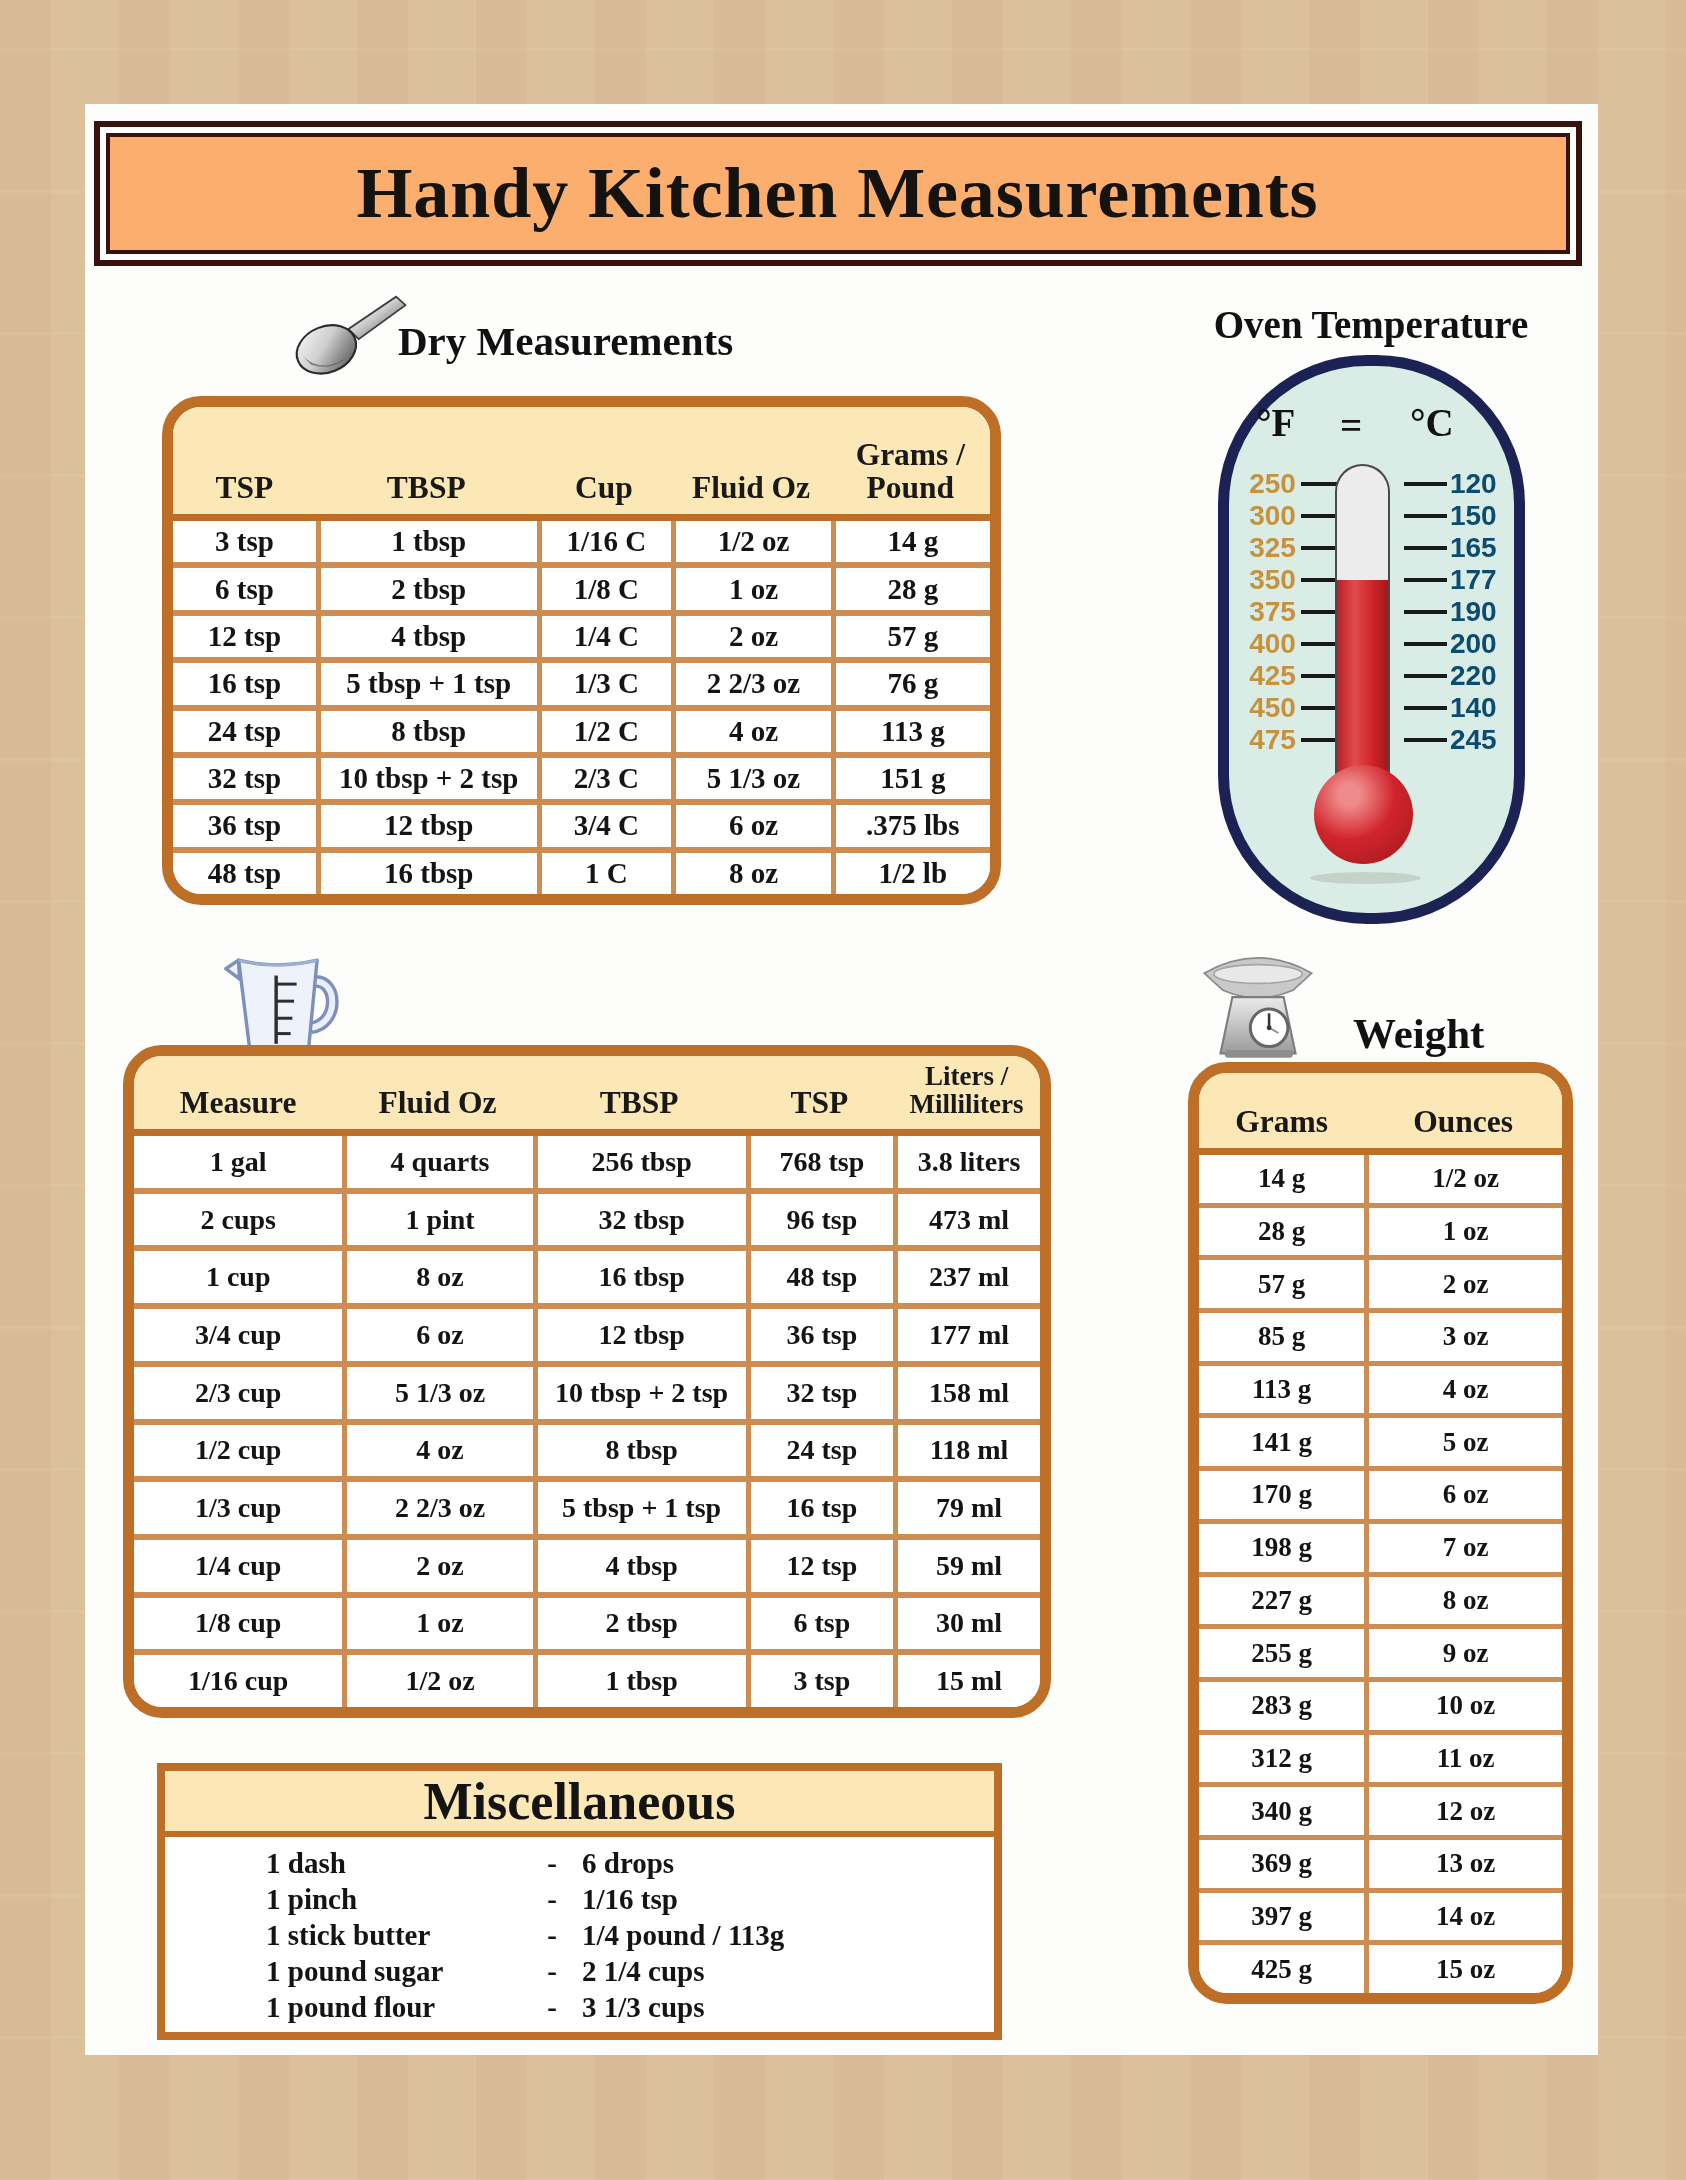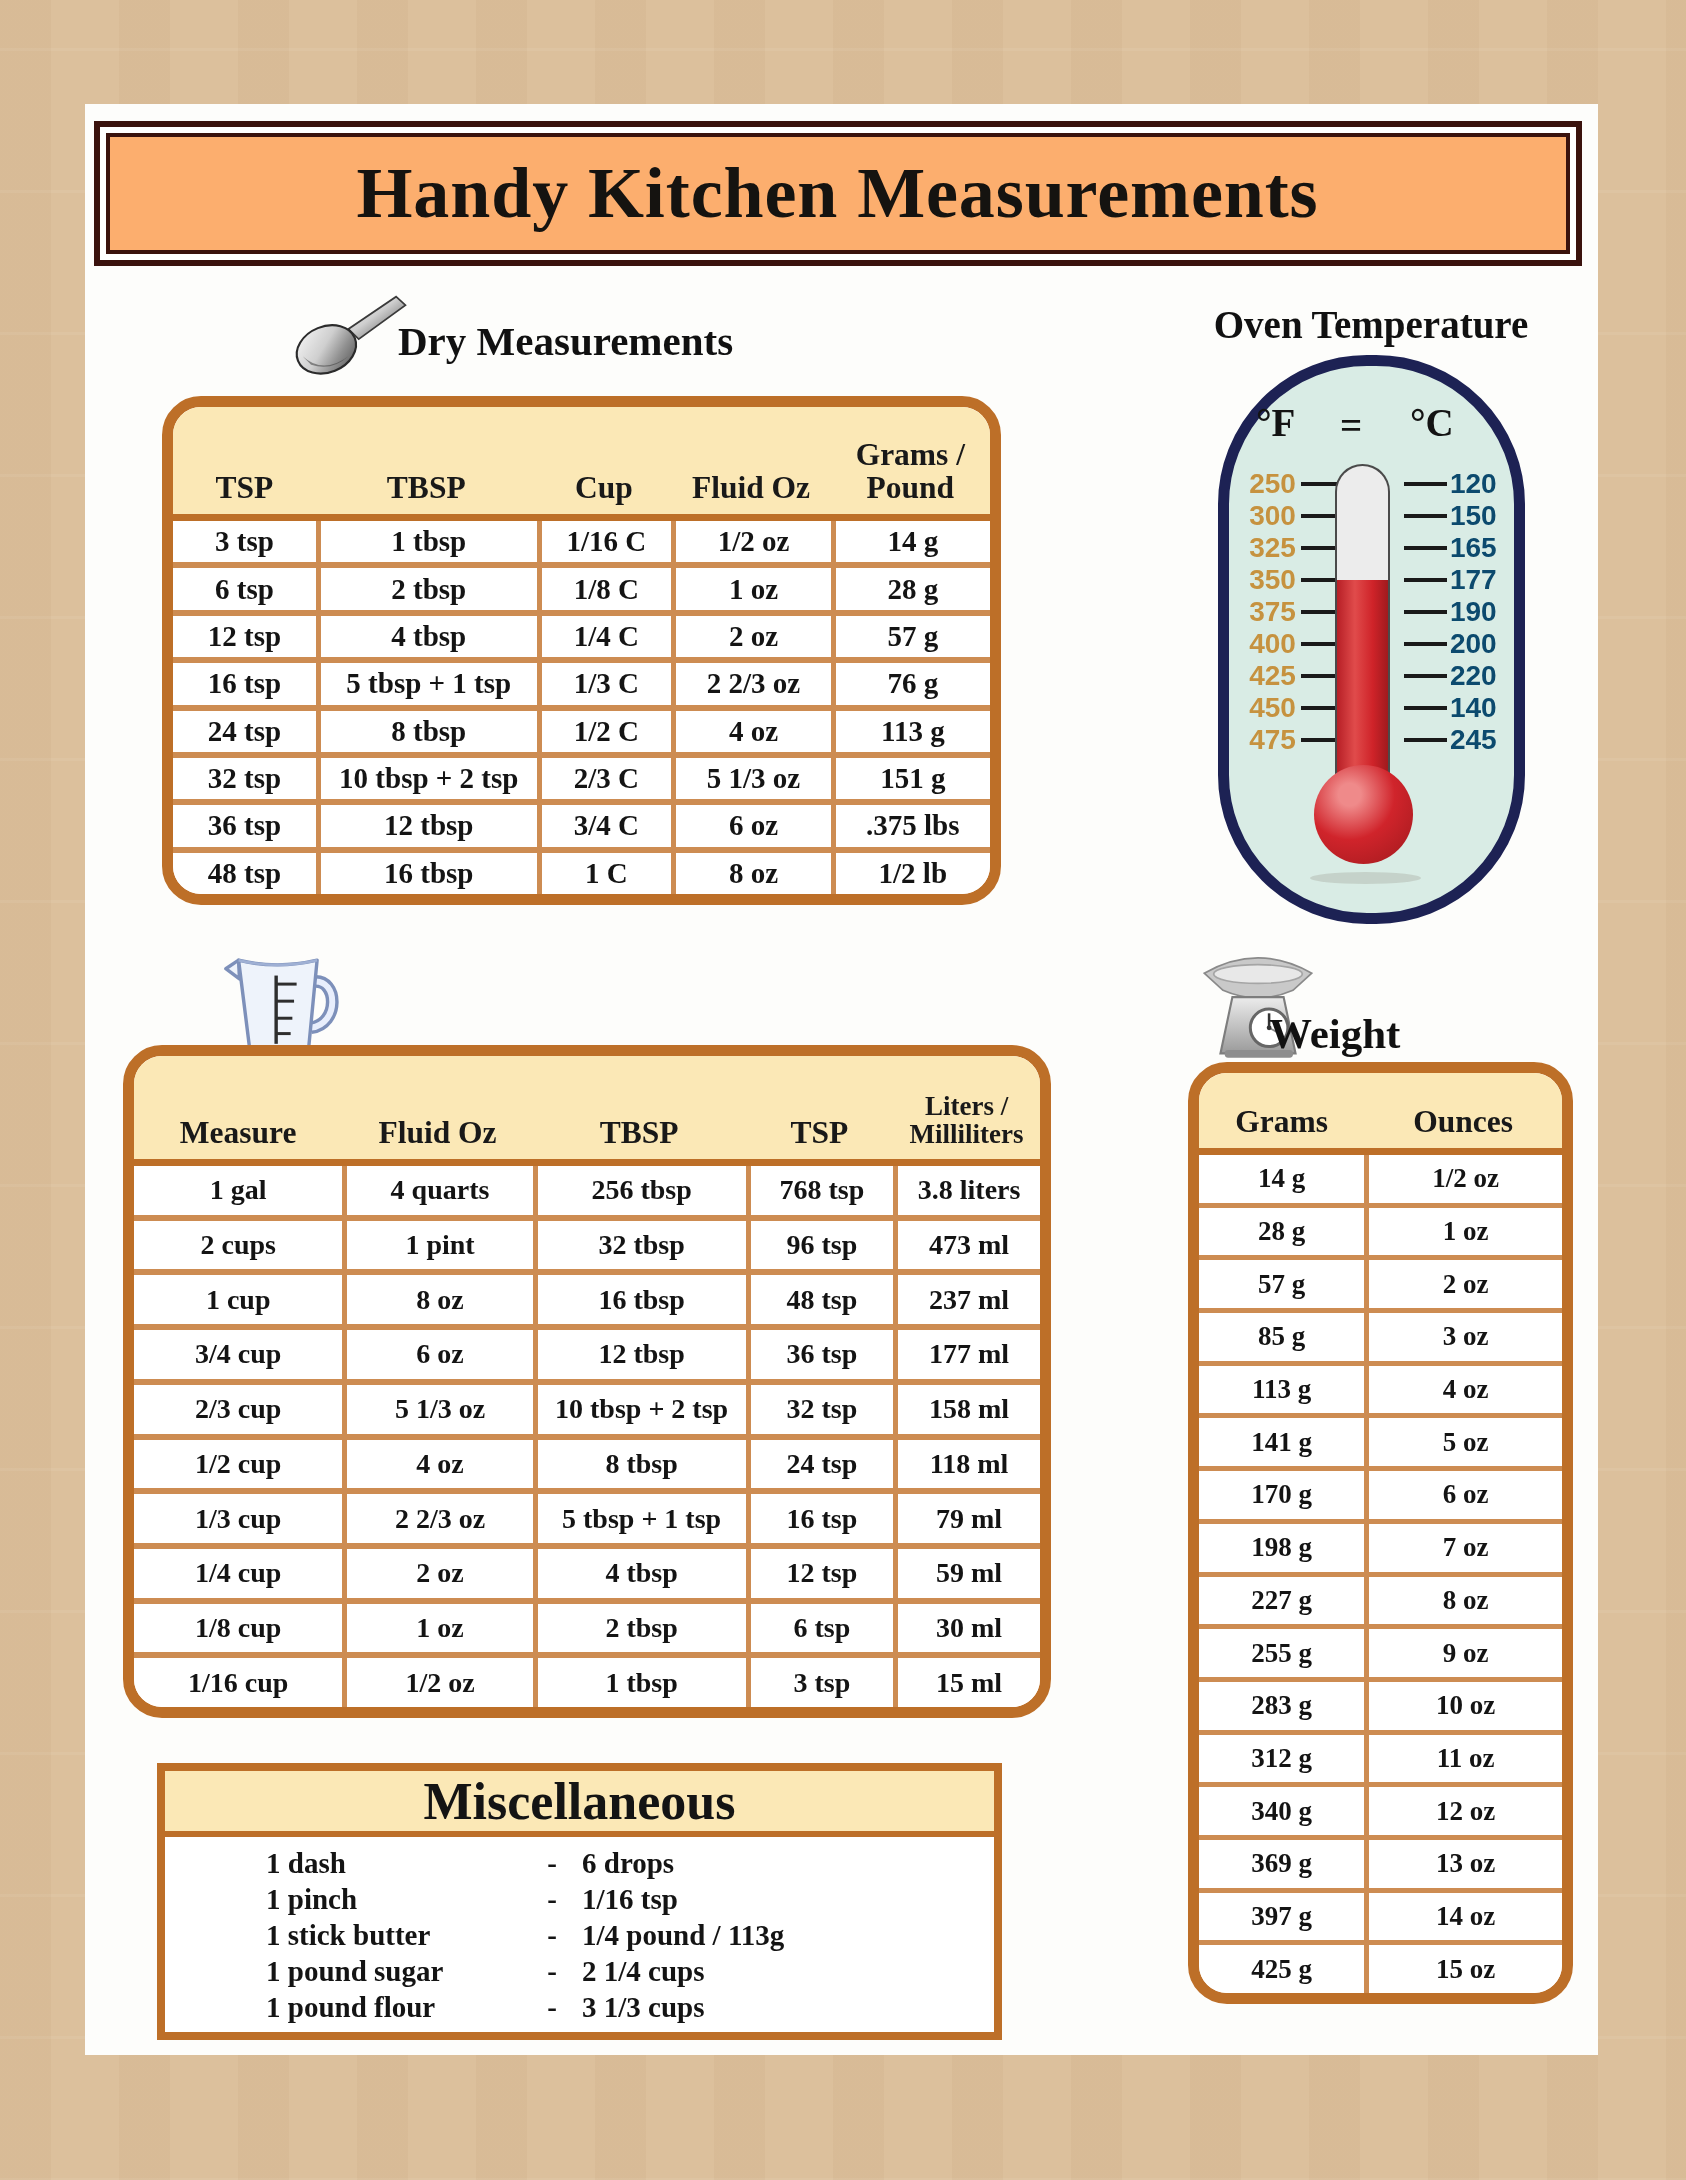--- a/index.html
+++ b/index.html
@@ -18,21 +18,21 @@
     border:6px solid #3a120d;background:#fff;padding:6px;box-sizing:border-box;}
   .banner-inner{width:100%;height:100%;border:4.3px solid #3a120d;background:#fcae6e;
     display:flex;align-items:center;justify-content:center;box-sizing:border-box;}
   .banner-title{font-family:cursive;font-weight:700;font-size:72px;color:#151310;letter-spacing:0.9px;}
 
   
   .sec-head{position:absolute;font-family:cursive;font-weight:700;font-size:41px;color:#111;}
   .dry-head{left:313px;top:213px;}
   .oven-head{left:1120px;top:198px;width:332px;text-align:center;font-size:39px;}
   .liquid-head{left:256px;top:886px;}
-  .weight-head{left:1184px;top:905px;font-size:43px;}
+  .weight-head{left:1268px;top:905px;font-size:43px;}
 
   
   .tbl{position:absolute;box-sizing:border-box;border:11px solid #bd6f28;border-radius:39px;
     overflow:hidden;display:flex;flex-direction:column;background:#fff;}
   .thead{flex:0 0 auto;background:#fbe8b6;display:grid;align-items:end;
     border-bottom:7.7px solid #bd6f28;box-sizing:border-box;}
   .th{font-family:cursive;font-weight:700;font-size:31.5px;color:#191919;text-align:center;
     padding-bottom:10.2px;line-height:1.05;}
   .two-line{white-space:pre-line;}
   .tbody{flex:1;display:flex;flex-direction:column;}
@@ -40,21 +40,21 @@
   .trow + .trow{border-top:6px solid #cd8c52;}
   .td{display:flex;align-items:center;justify-content:center;background:#fff;
     font-family:"Liberation Serif", serif;font-weight:700;font-size:29px;color:#141414;box-sizing:border-box;}
   .td + .td{border-left:5.1px solid #cd8c52;}
 
   .tbl.dry{left:77px;top:292px;width:839px;height:509px;}
   .dry .thead{height:114px;grid-template-columns:17.5% 27% 16.5% 19.5% 19.5%;}
   .dry .trow{grid-template-columns:17.5% 27% 16.5% 19.5% 19.5%;}
 
   .tbl.liquid{left:38px;top:941px;width:928px;height:673px;}
-  .liquid .thead{height:110px;grid-template-columns:23% 21% 23.5% 16.3% 16.2%;}
+  .liquid .thead{height:80px;grid-template-columns:23% 21% 23.5% 16.3% 16.2%;}
   .liquid .trow{grid-template-columns:23% 21% 23.5% 16.3% 16.2%;}
   .liquid .th:last-child{font-size:27px;}
   .liquid .td{font-size:28px;}
 
   .tbl.weight{left:1103px;top:958px;width:385px;height:942px;}
   .weight .thead{height:82px;grid-template-columns:45.5% 54.5%;}
   .weight .trow{grid-template-columns:45.5% 54.5%;}
   .weight .trow + .trow{border-top:5.1px solid #cd8c52;}
   .weight .td{font-size:27px;}
 

